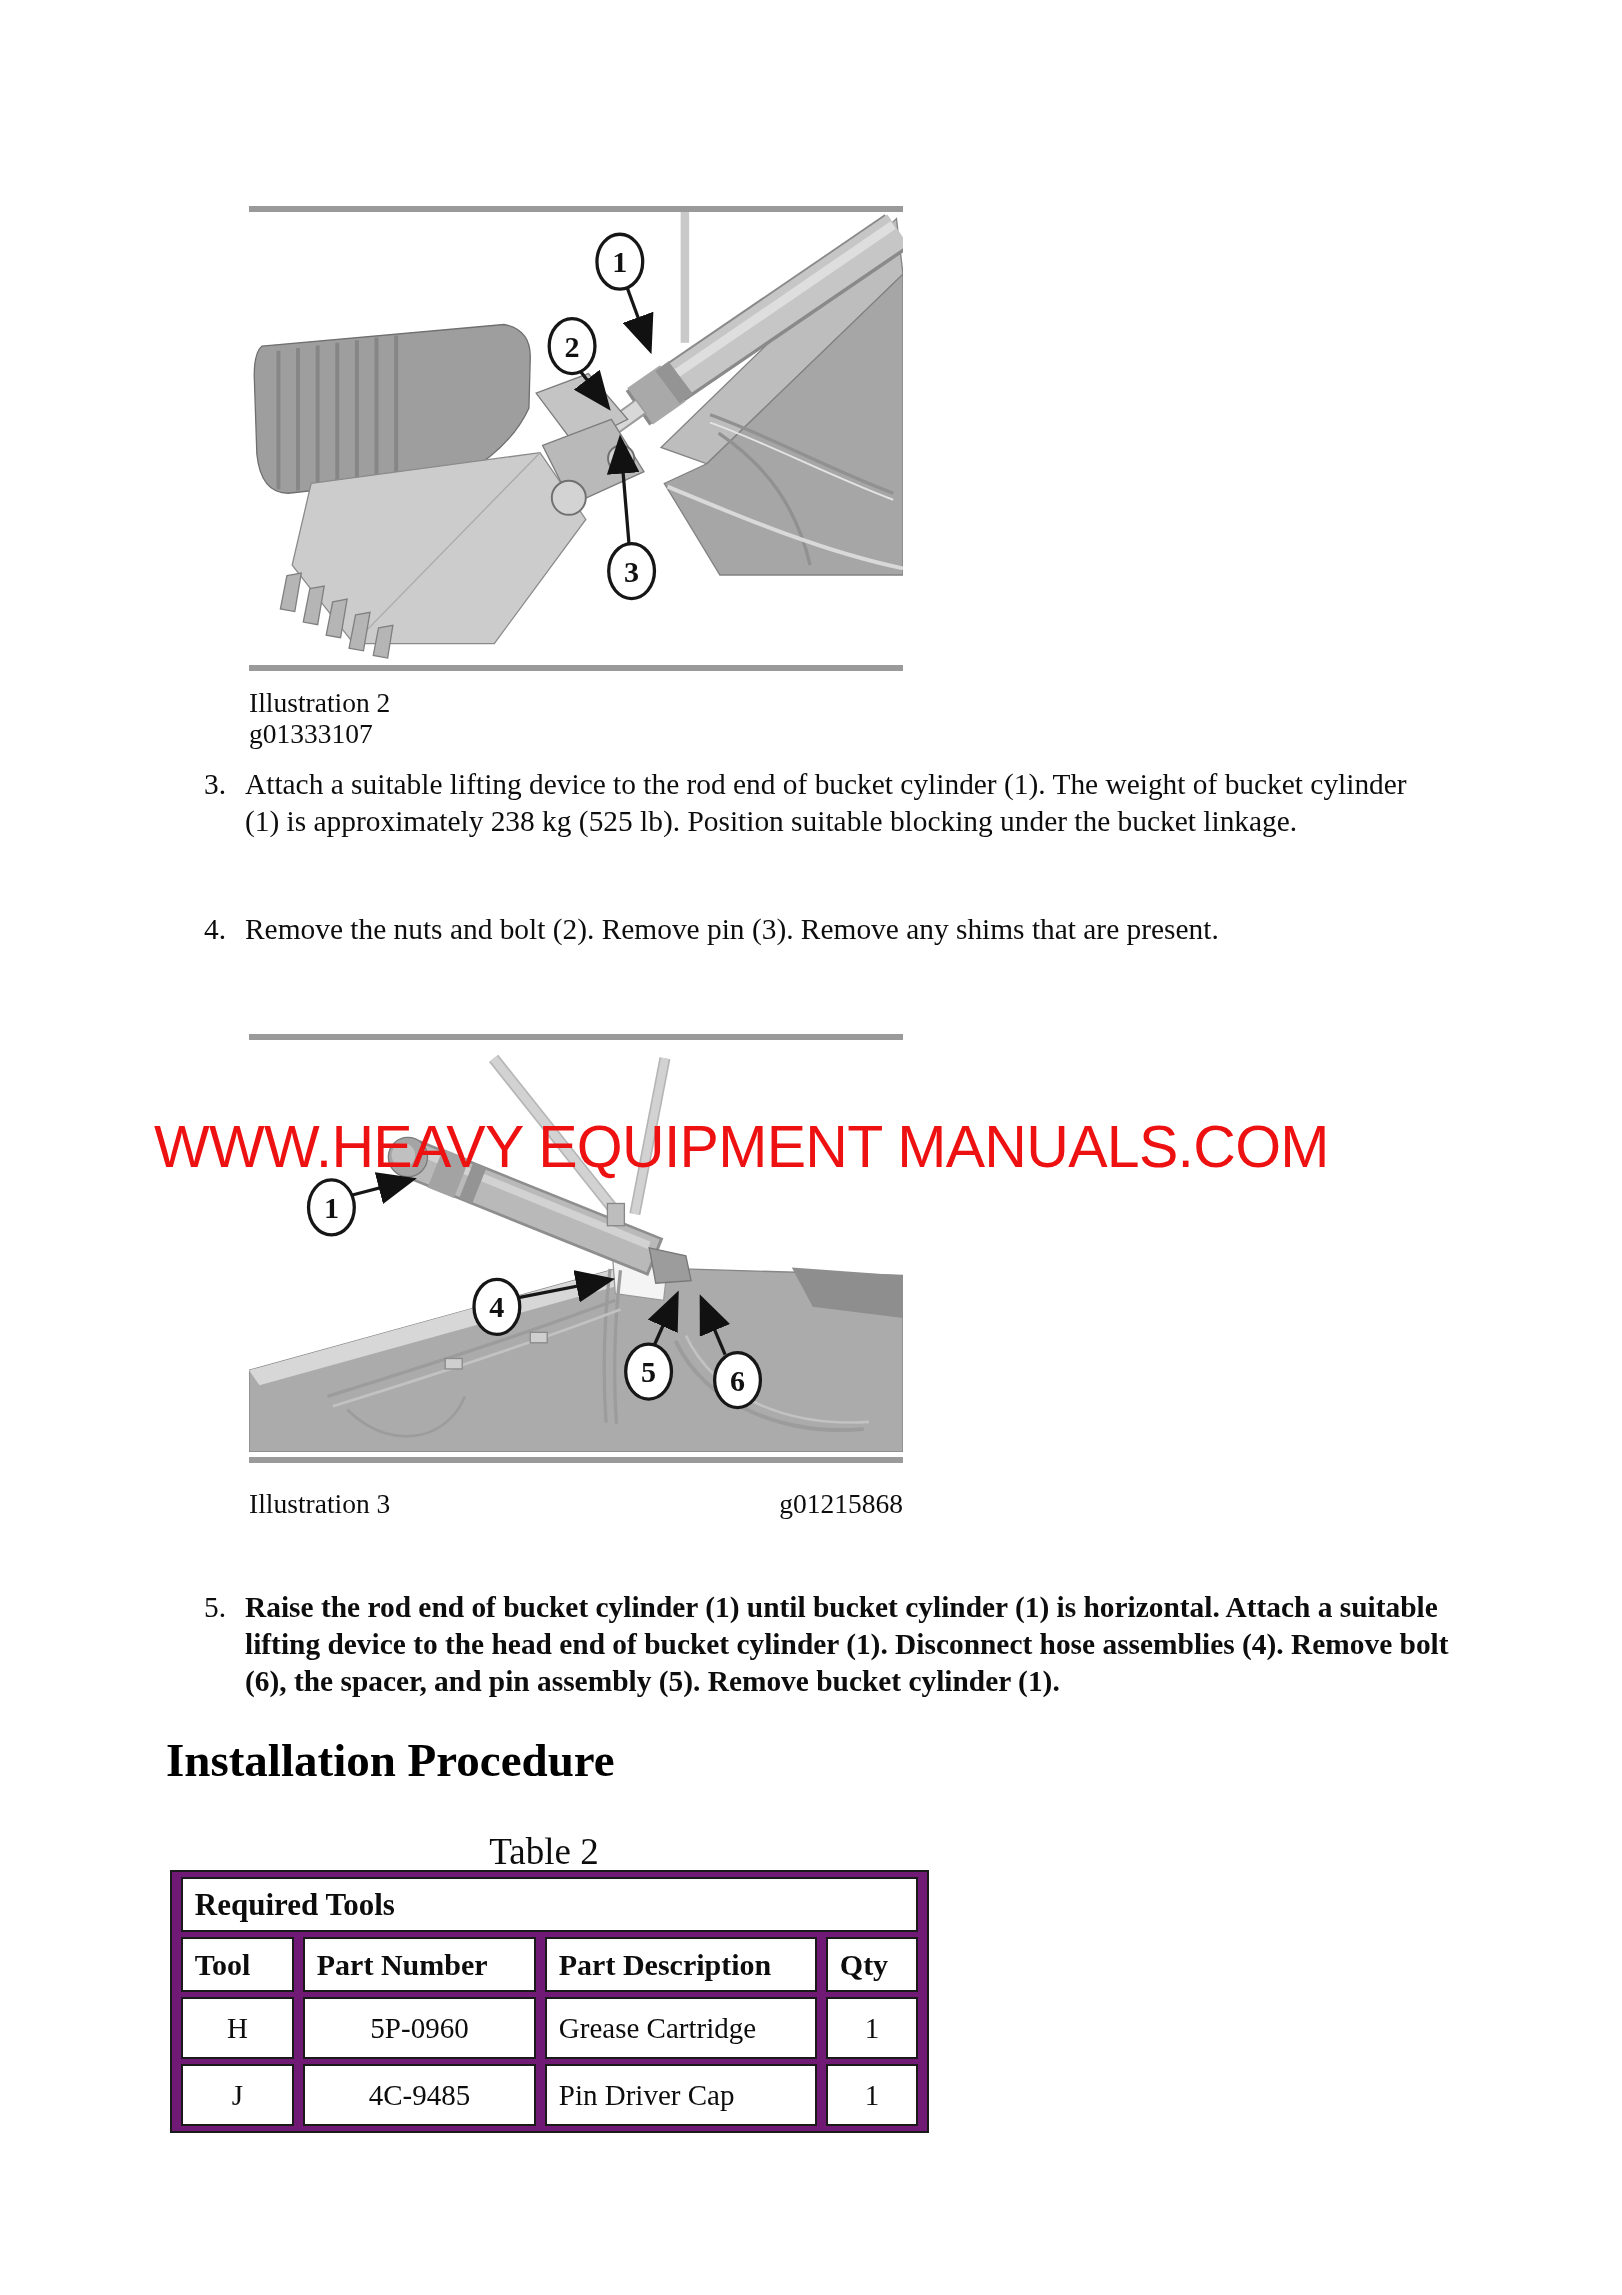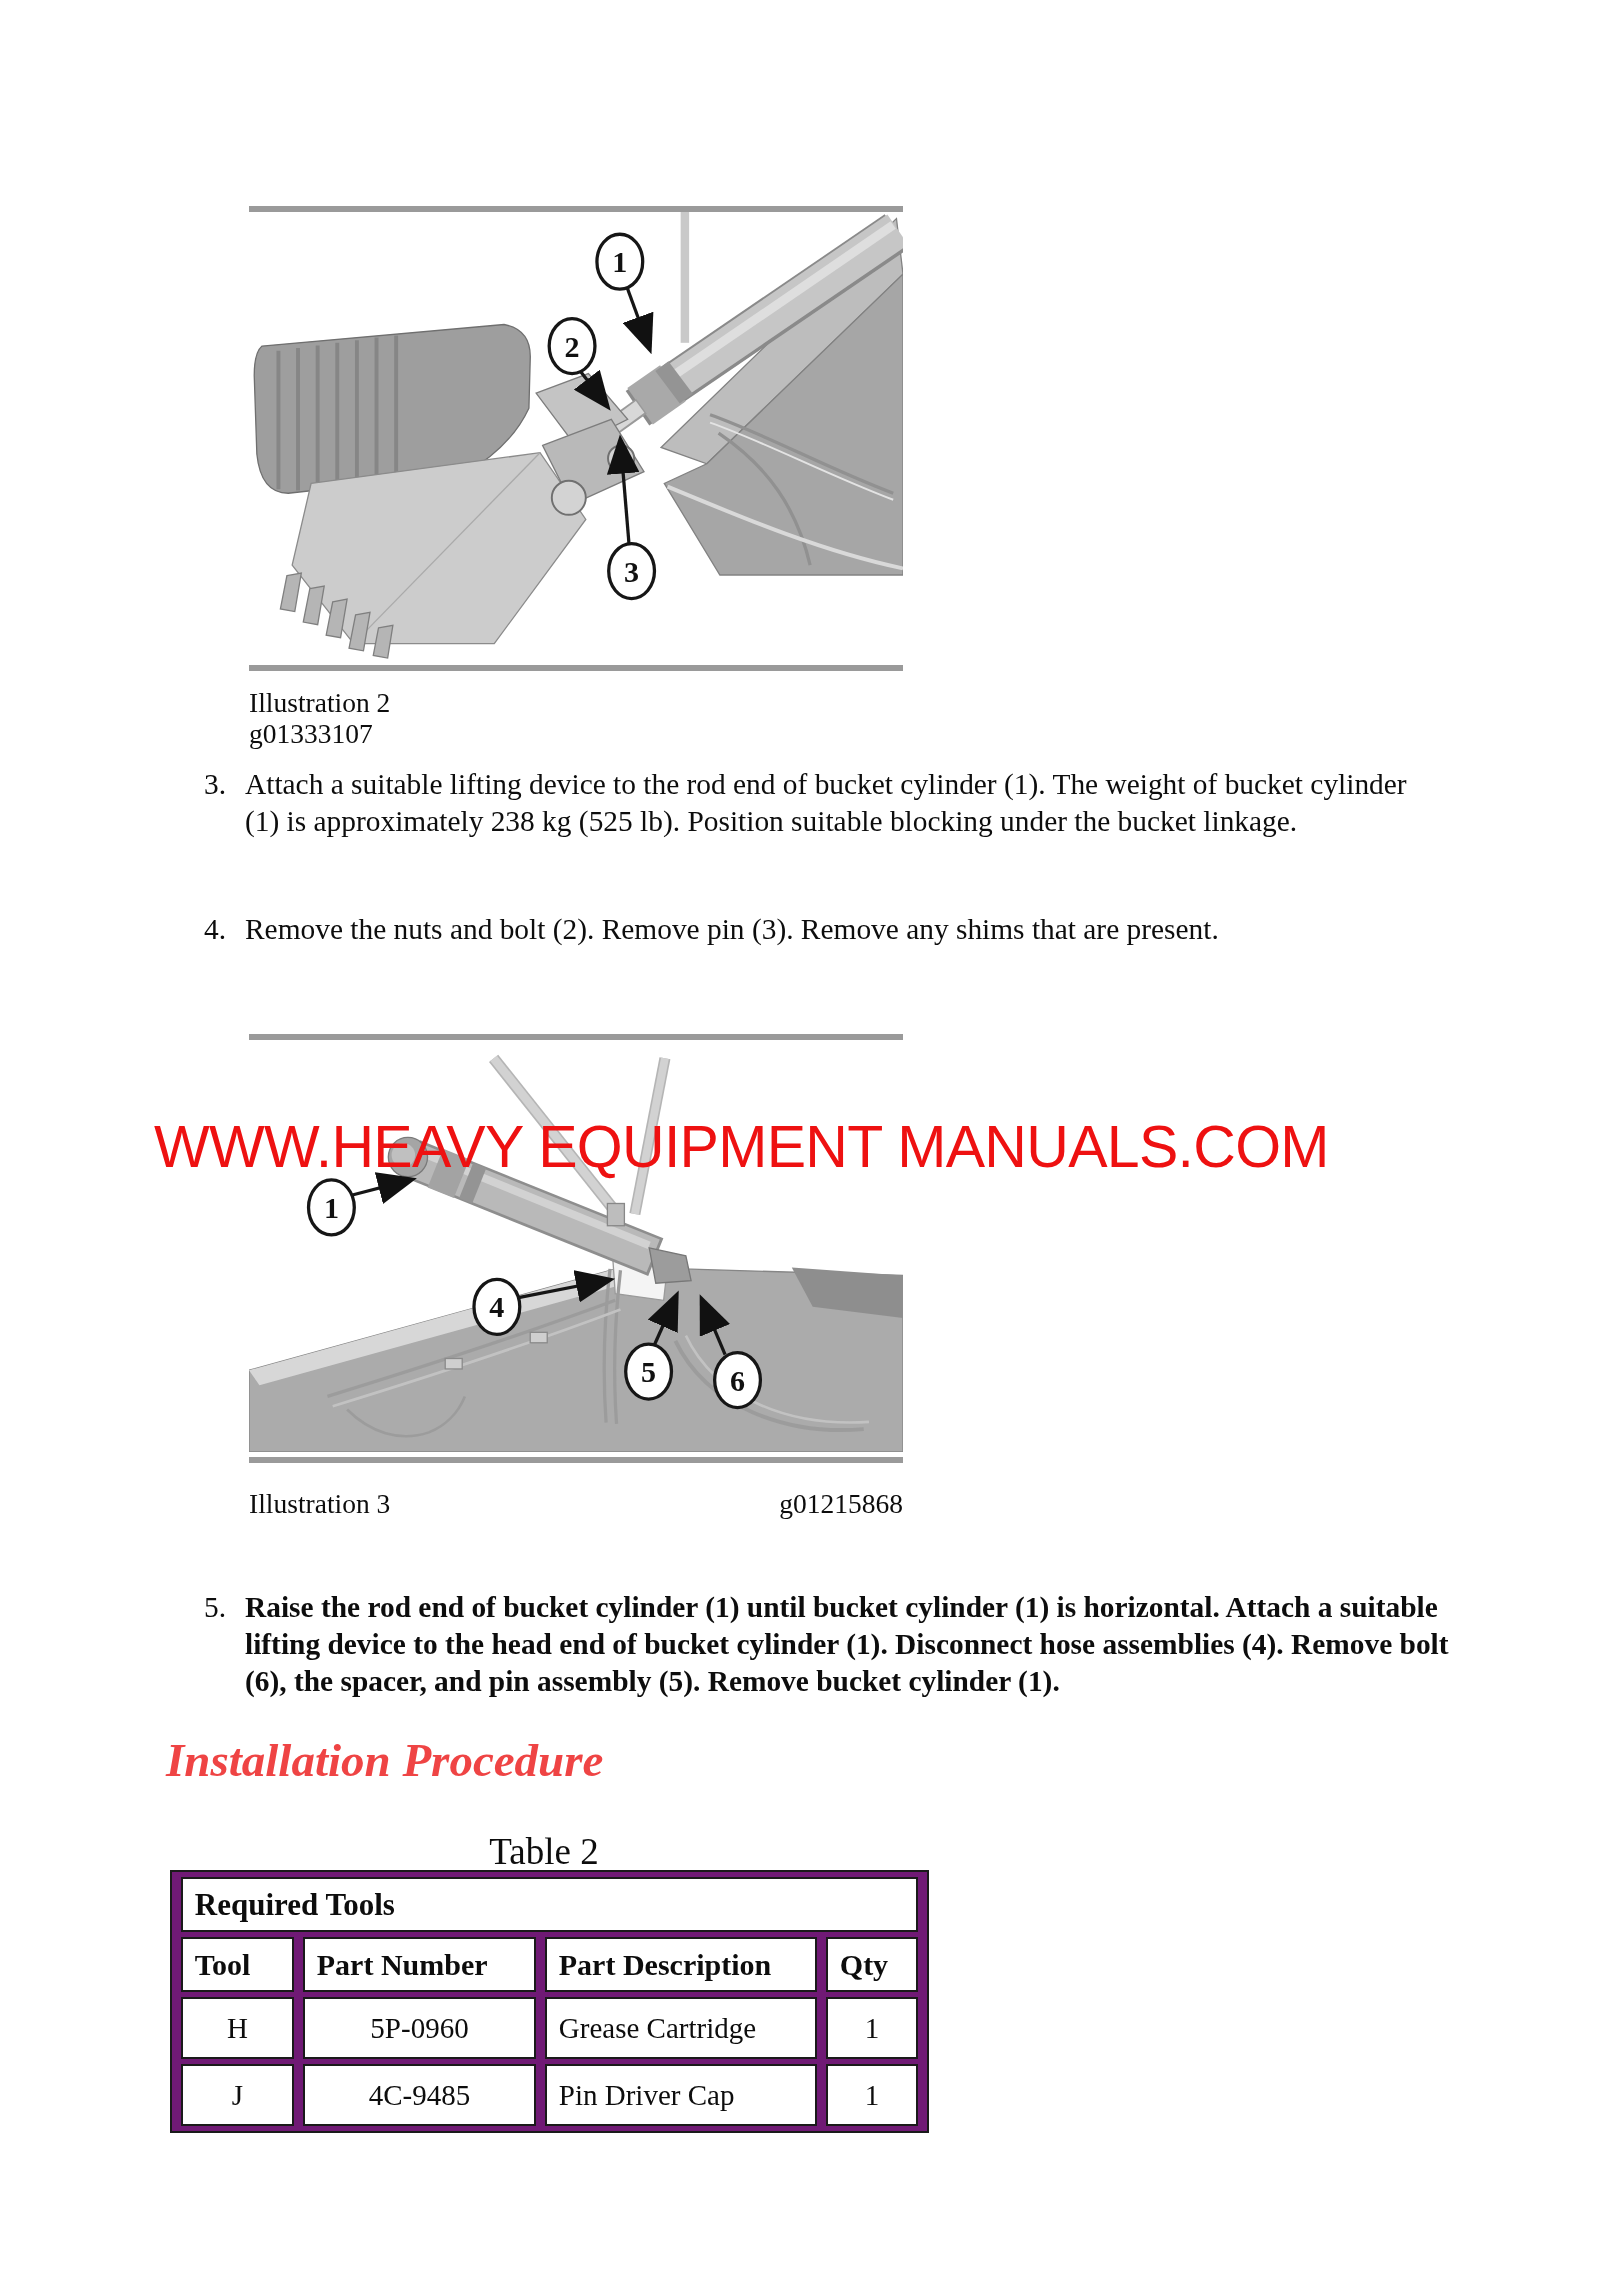--- a/index.html
+++ b/index.html
@@ -39,21 +39,21 @@
     font-family: "Liberation Sans", "DejaVu Sans", sans-serif;
     font-size: 59px; line-height: 73px;
     color: #ee1111; white-space: nowrap;
     letter-spacing: -0.7px;
     z-index: 6;
   }
   
   .section-heading {
     position: absolute; left: 166px; top: 1734px;
     font-size: 47px; line-height: 52px; font-weight: bold;
-    color: #ef4444; margin: 0; font-style: italic;
+    color: #000000; margin: 0;
   }
   
   .table-label {
     position: absolute; left: 163px; top: 1835px; width: 762px;
     text-align: center; font-size: 37px; line-height: 33px;
   }
   table.tools {
     position: absolute; left: 170px; top: 1870px;
     border-collapse: separate; border-spacing: 9.2px 5.9px;
     border: 2.6px solid #1a1a1a;

